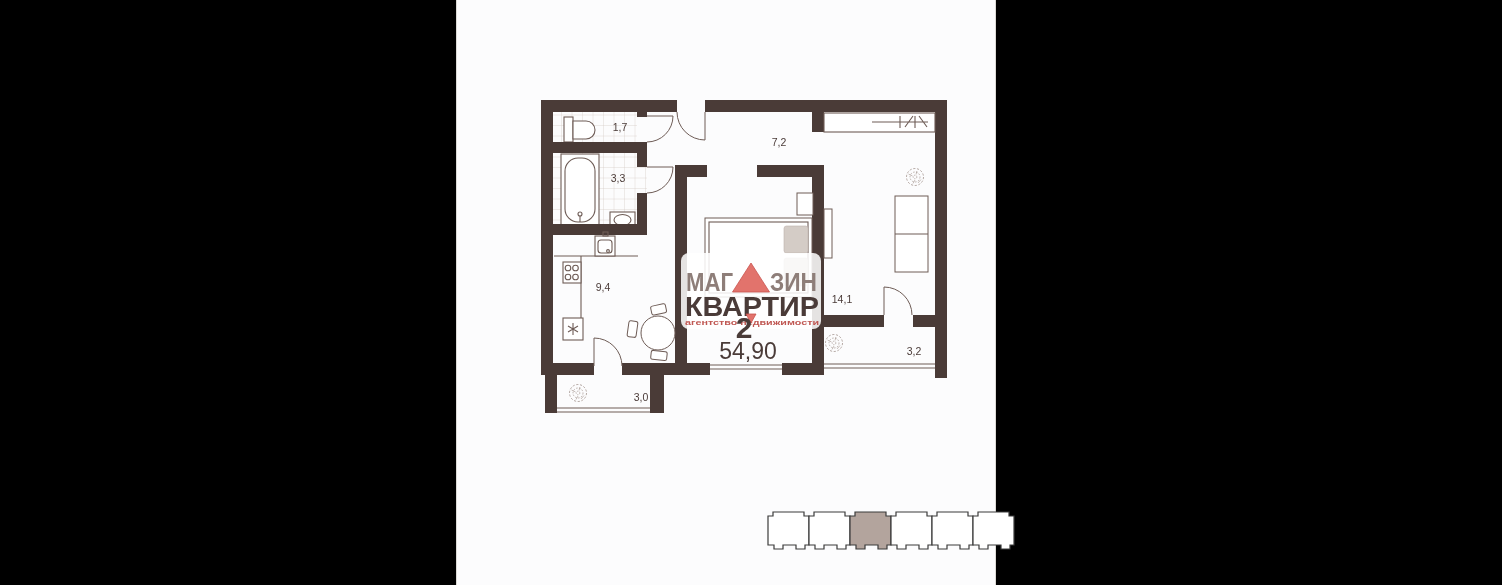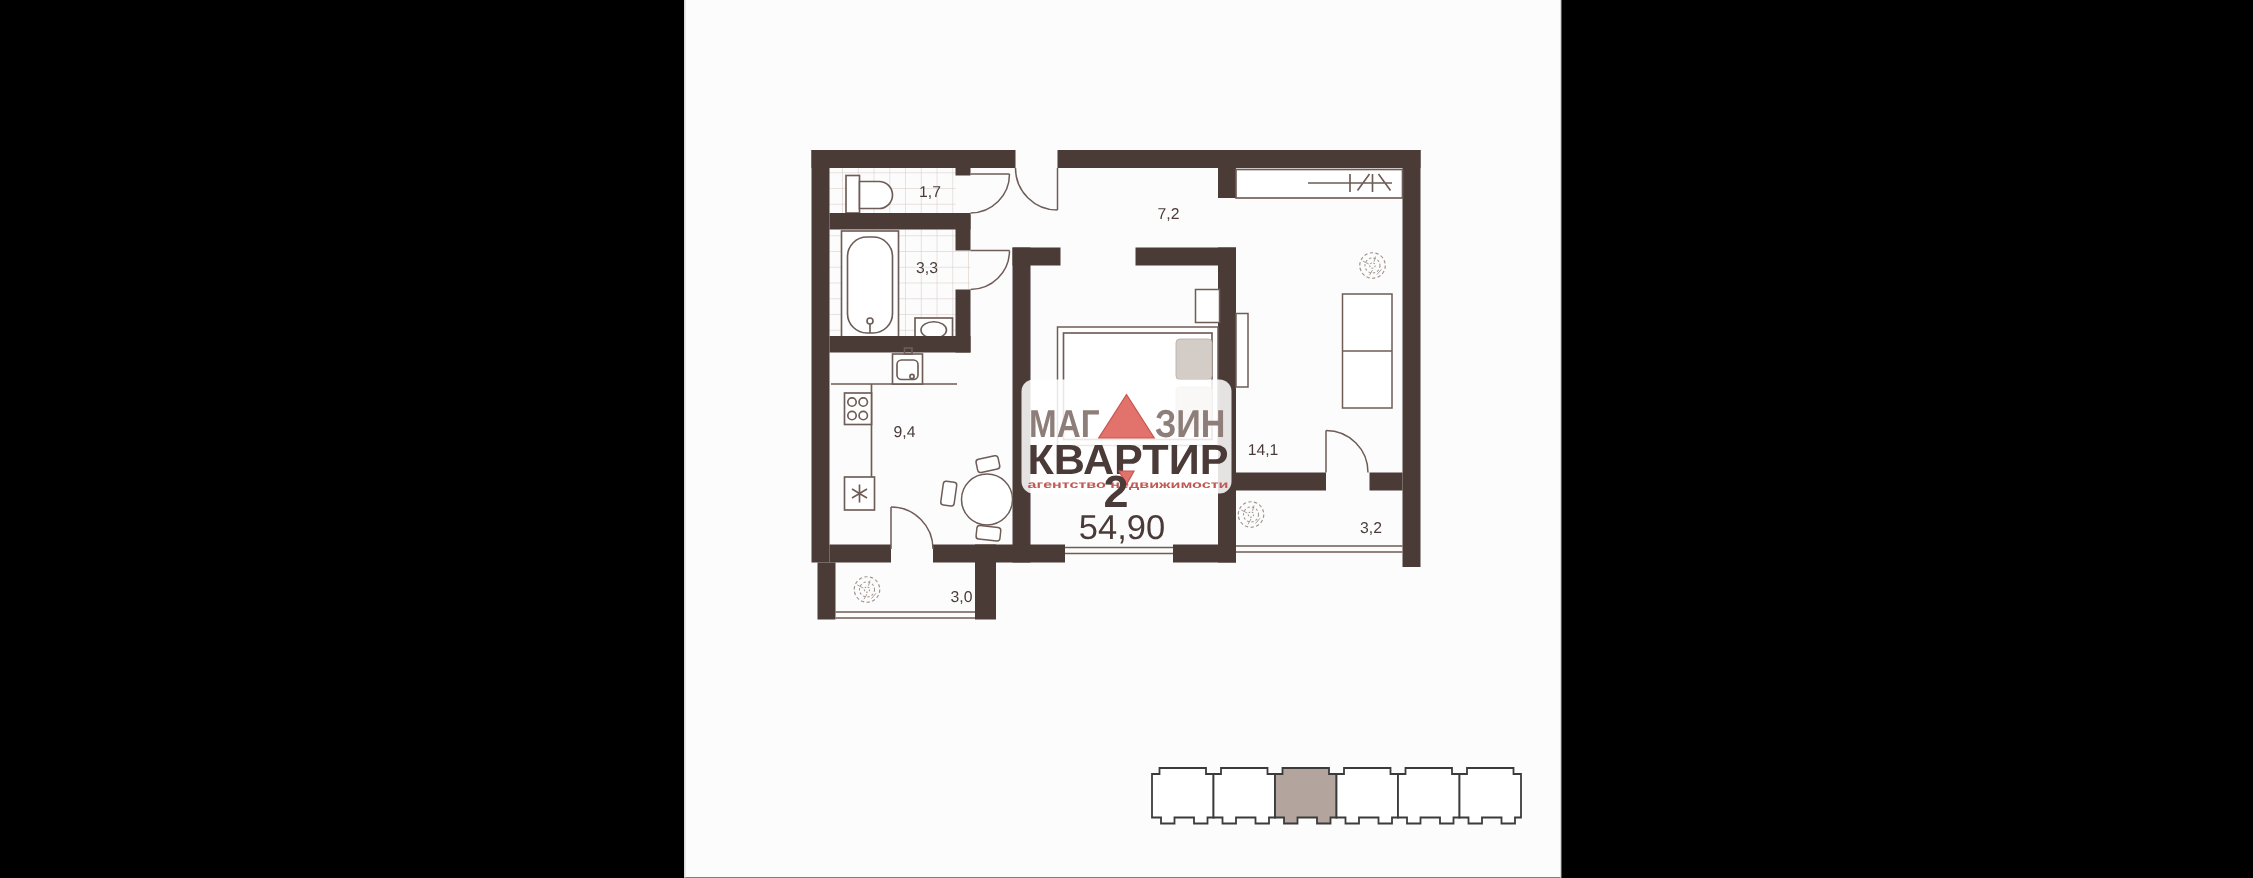--- a/index.html
+++ b/index.html
@@ -1,20 +1,20 @@
 <!DOCTYPE html>
 <html style="--wall: #4a3b37; --line: #6e5c56; --tile: #d4c8c2; --pillow: #d4ccc6; --label: #4a3b38; --logo-gray: #8e7e79; --logo-dark: #4a3b38; --logo-red: #e2736c; --tagline-red: #c05853; --indicator-outline: #3b3b3b; --indicator-highlight: #b3a49d; --canvas-bg: #fcfcfd;"><head>
 <meta charset="utf-8">
 <style>
   html,body{margin:0;padding:0;background:#000;width:1502px;height:585px;overflow:hidden;
     font-family:"Liberation Sans",sans-serif;}
   .letterbox{position:absolute;top:0;height:585px;background:#000;}
   #lb-left{left:0;width:456px;}
   #lb-right{left:1041px;width:461px;}
-  .stage{position:absolute;left:456px;top:0;width:585px;height:585px;
+  .stage{position:absolute;left:456px;top:0;width:540px;height:585px;
     background:var(--canvas-bg,#fcfcfd);border-left:1px solid #dcdad6;border-right:1px solid #dcdad6;box-sizing:border-box;}
   svg text{font-family:"Liberation Sans",sans-serif;}
   .wall{fill:var(--wall);}
   .thin{stroke:var(--line);stroke-width:1.1;fill:none;}
   .thin-f{stroke:var(--line);stroke-width:1.1;fill:#fff;}
   .door{stroke:var(--line);stroke-width:1;fill:none;}
   .tileline{stroke:var(--tile);stroke-width:0.7;fill:none;}
   .furn{stroke:var(--line);stroke-width:1;fill:#fff;}
   .pillow{fill:var(--pillow);stroke:#bdb2ac;stroke-width:0.6;}
   .plantln{stroke:#a2938d;fill:none;}

